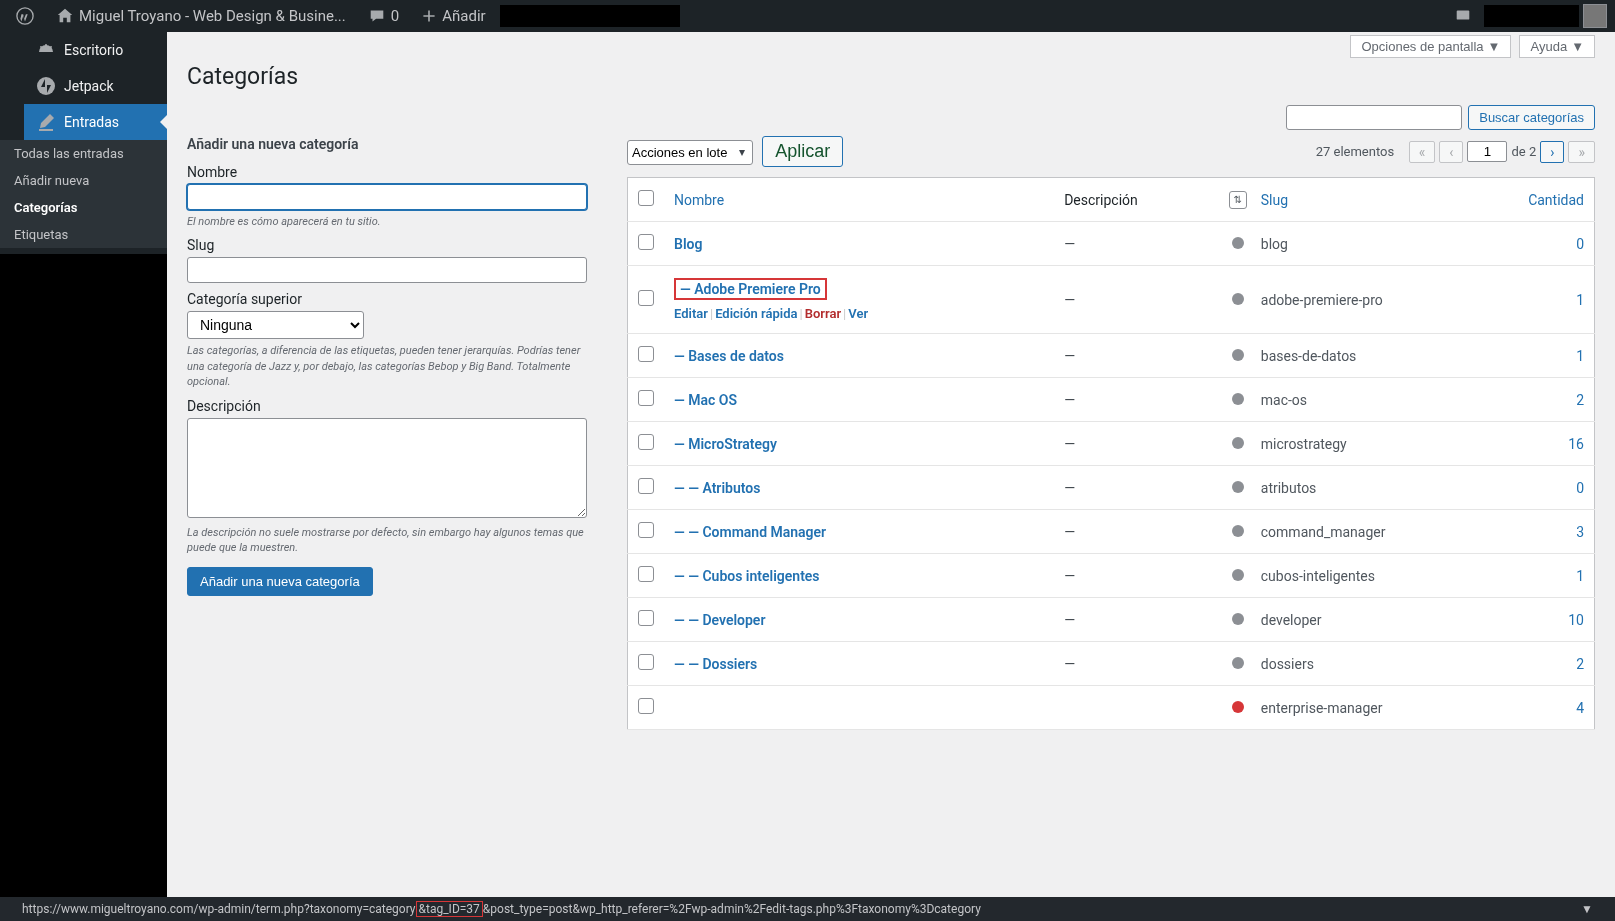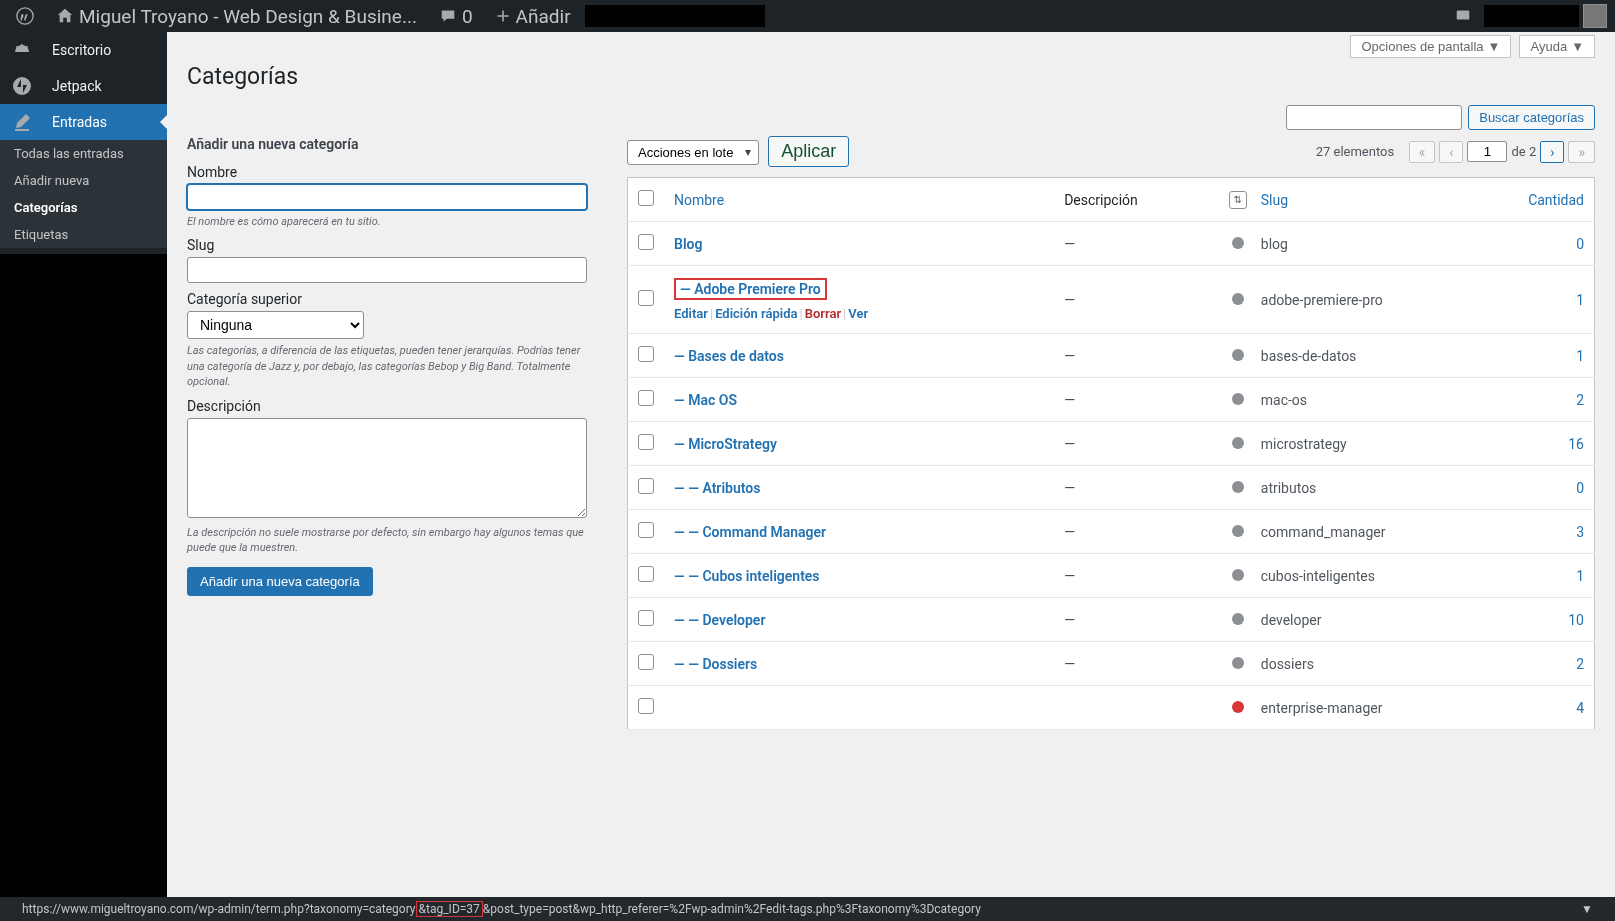--- a/index.html
+++ b/index.html
@@ -1,27 +1,27 @@
 <!DOCTYPE html>
 <html><head>
 <meta charset="utf-8">
 <style>
 * { box-sizing: border-box; margin: 0; padding: 0; }
 body { font-family: -apple-system, BlinkMacSystemFont, "Segoe UI", Roboto, sans-serif; font-size: 13px; background: #f0f0f1; color: #3c434a; overflow: hidden; }
-.adminbar { background: #1d2327; color: #c3c4c7; height: 32px; display: flex; align-items: center; padding: 0 8px; font-size: 19px; justify-content: space-between; }
+.adminbar { background: #1d2327; color: #c3c4c7; height: 32px; display: flex; align-items: center; padding: 0 8px; font-size: 15px; justify-content: space-between; }
 .adminbar-left { display:flex; align-items:center; gap:6px; }
 .adminbar-item { display:flex; align-items:center; gap:5px; padding:0 8px; color:#c3c4c7; cursor:pointer; }
 .adminbar-item svg { fill:#a7aaad; }
 .adminbar-black { background:#000; width:180px; height:22px; }
 .adminbar-right { display:flex; align-items:center; gap:4px; }
 .adminbar-avatar { width:24px; height:24px; background:#777; border:1px solid #8c8f94; }
 
 .layout { display:flex; height: calc(100vh - 32px - 24px); }
 .sidebar { width:167px; background:#1d2327; color:#f0f0f1; font-size:14px; flex-shrink:0; display:flex; flex-direction:column;}
-.menu-item { display:flex; align-items:center; gap:20px; padding:8px 12px; color:#f0f0f1; cursor:pointer; }
+.menu-item { display:flex; align-items:center; gap:8px; padding:8px 12px; color:#f0f0f1; cursor:pointer;margin-left:24px; }
 .menu-item svg { fill:#a7aaad; width:20px; height:20px; }
 .menu-item.current { background:#2271b1; color:#fff; position:relative; }
 .menu-item.current::after { content:""; position:absolute; right:-1px; top:50%; transform:translateY(-50%); border:8px solid transparent; border-right-color:#f0f0f1; }
 .submenu { background:#2c3338; }
 .sub-item { padding:6px 12px 6px 14px; color:#c3c4c7; font-size:13px; cursor:pointer; }
 .sub-item.current { color:#fff; font-weight:600; }
 .sidebar-black { flex:1; background:#000; margin-top:6px;}
 
 .content { flex:1; padding:0; overflow:auto; }
 .content-top { display:flex; justify-content:flex-end; gap:8px; padding:3px 20px 0 20px; }
@@ -35,21 +35,21 @@
 .field-label { display:block; font-size:14px; margin:8px 0 4px; color:#1d2327; }
 .text-input { width:100%; border:1px solid #8c8f94; padding:4px 8px; font-size:14px; border-radius:3px; }
 .text-input.focused { border:1.5px solid #2271b1; box-shadow:0 0 0 1px #2271b1; }
 .help { font-size:11px; color:#646970; font-style:italic; margin-top:4px; line-height:1.4; }
 .select { width:177px; border:1px solid #8c8f94; padding:4px 8px; font-size:14px; border-radius:3px; background:#fff; }
 textarea.text-input { height:100px; resize:both;}
 .primary-btn { background:#2271b1; border:1px solid #2271b1; color:#fff; padding:6px 12px; font-size:13px; border-radius:3px; cursor:pointer; margin-top:12px; }
 
 .col-right { flex:1; }
 .right-top { display:flex; justify-content:space-between; margin-bottom:10px; align-items:center; }
-.bulk-select { border:1px solid #8c8f94; padding:4px 24px 4px 10px; font-size:13px; border-radius:3px; background:#fff; appearance:none; position:relative;}
+.bulk-select { border:1px solid #8c8f94; padding:4px 24px 4px 4px; font-size:13px; border-radius:3px; background:#fff; appearance:none; position:relative;}
 .bulk-wrap { position:relative; display:inline-block;}
 .bulk-wrap::after{content:"▾"; position:absolute; right:8px; top:5px; pointer-events:none; font-size:12px;}
 .apply-btn { border:1px solid #2271b1; background:#f6f7f7; color:#14532d; padding:4px 12px; border-radius:3px; margin-left:6px; cursor:pointer; font-size:18px;}
 .search-row { display:flex; justify-content:flex-end; gap:6px; margin-bottom:6px; padding:0 20px;}
 .search-input { width:176px; border:1px solid #8c8f94; padding:4px; border-radius:3px;}
 .search-btn { border:1px solid #2271b1; background:#f6f7f7; color:#2271b1; padding:4px 10px; border-radius:3px; cursor:pointer; font-size:13px;}
 
 .tablenav-pages { display:flex; align-items:center; gap:4px; font-size:13px; color:#50575e;}
 .page-btn { border:1px solid #c3c4c7; background:#f6f7f7; color:#a7aaad; padding:2px 9px; border-radius:2px; font-size:14px;}
 .page-btn.active { border-color:#2271b1; color:#2271b1; cursor:pointer;}

